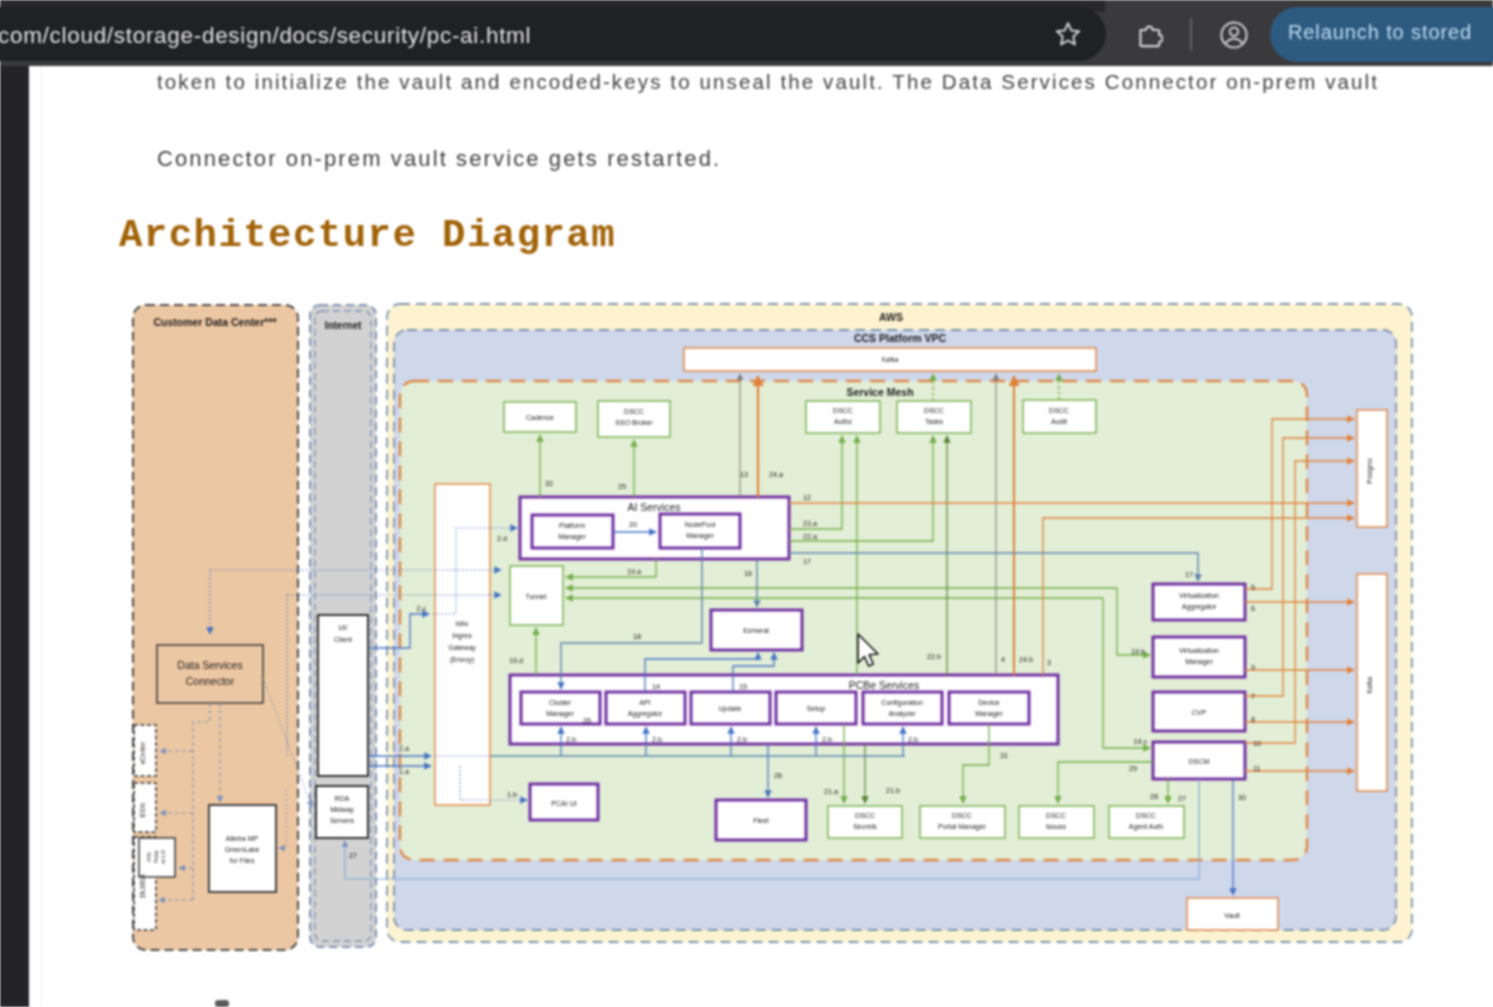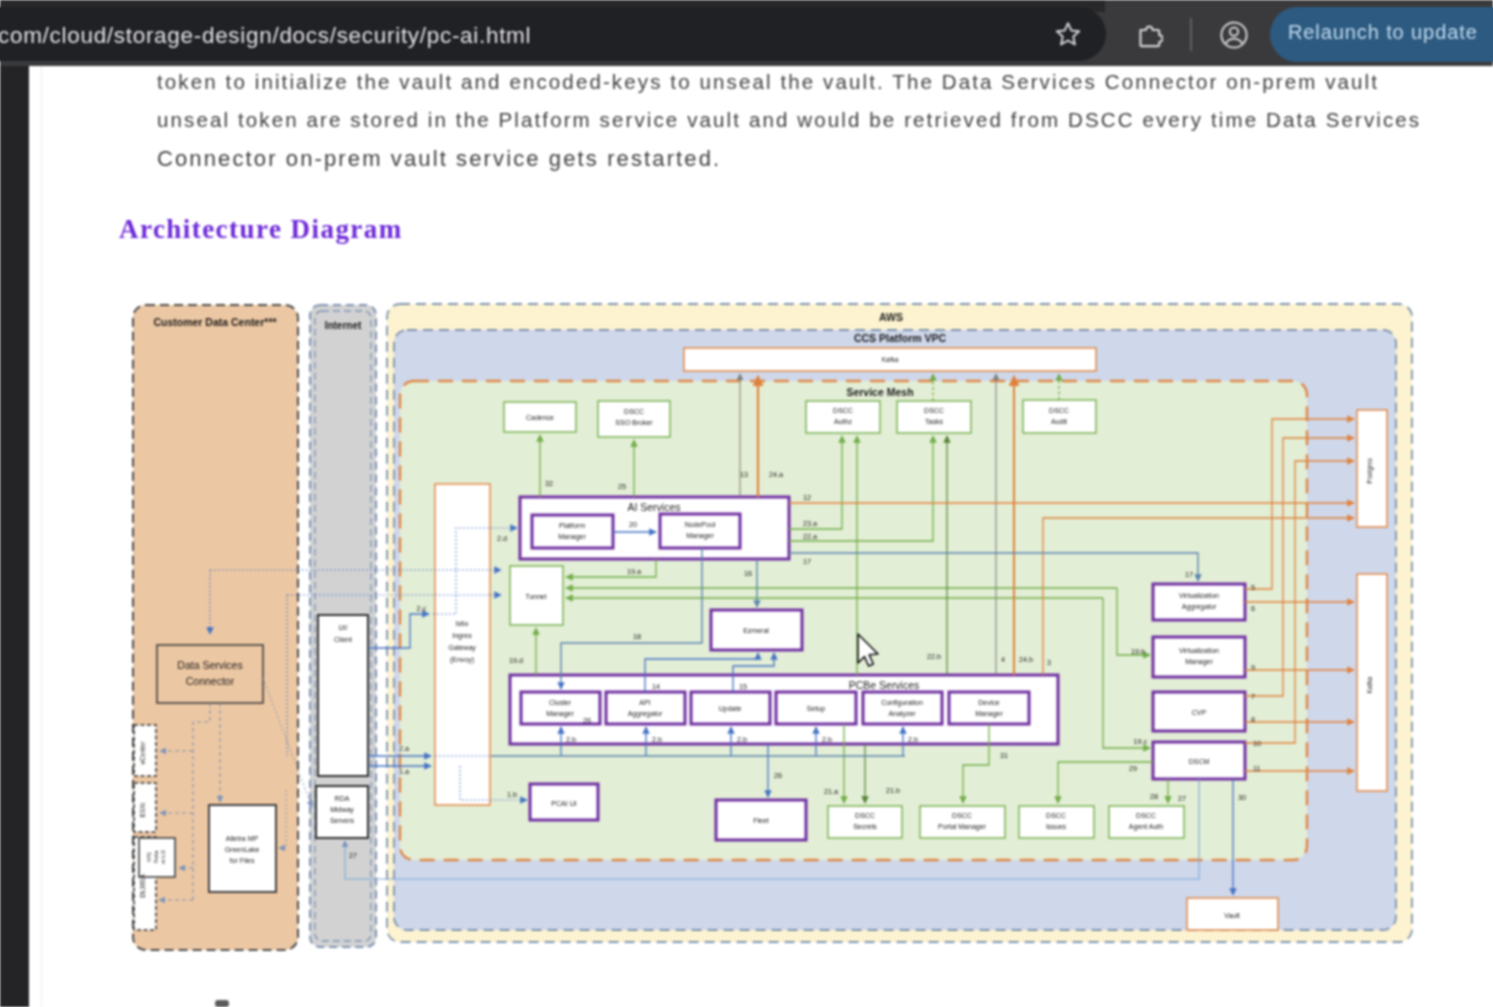--- a/index.html
+++ b/index.html
@@ -20,28 +20,27 @@
 <svg class="abs" style="left:1133px;top:20px;" width="30" height="30" viewBox="0 0 30 30">
  <path d="M7.5 10 h5.4 a3.4 3.4 0 0 1 6.8 0 H25 a1.2 1.2 0 0 1 1.2 1.2 v3.9 a3.4 3.4 0 0 1 0 6.9 V25 a1.2 1.2 0 0 1 -1.2 1.2 H8.7 a1.2 1.2 0 0 1 -1.2 -1.2 Z" fill="none" stroke="#d4d4d6" stroke-width="2.2" stroke-linejoin="round"></path>
 </svg>
 <div class="abs" style="left:1190px;top:18px;width:2px;height:33px;background:#606064;"></div>
 <svg class="abs" style="left:1219px;top:20px;" width="30" height="30" viewBox="0 0 30 30">
  <circle cx="15" cy="15" r="12.6" fill="none" stroke="#d4d4d6" stroke-width="2"></circle>
  <circle cx="15" cy="11.6" r="4.2" fill="none" stroke="#d4d4d6" stroke-width="2"></circle>
  <path d="M6.8 23.4 a9.5 9.5 0 0 1 16.4 0" fill="none" stroke="#d4d4d6" stroke-width="2"></path>
 </svg>
 <div class="abs" style="left:1270px;top:7px;width:260px;height:55px;background:#2d5a80;border-radius:28px;"></div>
-<div class="abs" style="left:1288px;top:21px;font-size:20px;color:#c4ddf1;letter-spacing:0.9px;">Relaunch to update</div>
+<div class="abs" style="left:1288px;top:21px;font-size:20px;color:#c4ddf1;letter-spacing:0.9px;">Relaunch to stored</div>
 <div class="abs" style="left:0;top:66px;width:1493px;height:941px;background:#ffffff;"></div>
 <div class="abs" style="left:0;top:66px;width:29px;height:941px;background:#242426;"></div>
 <div class="abs" style="left:41px;top:66px;width:1px;height:941px;background:#ececec;"></div>
 <div class="abs" style="left:157px;top:70px;font-size:20.5px;color:#3e3e40;white-space:nowrap;letter-spacing:2.12px;">token to initialize the vault and encoded-keys to unseal the vault. The Data Services Connector on-prem vault</div>
-<div class="abs" style="left:157px;top:108px;font-size:20.5px;color:#3e3e40;white-space:nowrap;letter-spacing:2.12px;">unseal token are stored in the Platform service vault and would be retrieved from DSCC every time Data Services</div>
 <div class="abs" style="left:157px;top:146px;font-size:22px;color:#3e3e40;white-space:nowrap;letter-spacing:2.12px;">Connector on-prem vault service gets restarted.</div>
-<div class="abs" style="left:119px;top:214px;font-size:27px;font-weight:bold;font-family:Liberation Serif, serif;color:#6d28d9;letter-spacing:1.45px;">Architecture Diagram</div>
+<div class="abs" style="left:119px;top:214px;font-size:39px;font-weight:bold;font-family:Liberation Mono, monospace;color:#a16207;letter-spacing:1.45px;">Architecture Diagram</div>
 <div class="abs" style="left:215px;top:1000px;width:14px;height:7px;background:#5a5a5a;border-radius:3px;"></div>
 <svg class="abs" style="left:118px;top:291px;" width="1296" height="660" viewBox="118 291 1296 660" font-family="Liberation Sans, sans-serif">
 <defs>
  <marker id="mB" viewBox="0 0 10 10" refX="9" refY="5" markerWidth="7.5" markerHeight="7.5" markerUnits="userSpaceOnUse" orient="auto-start-reverse">
           <path d="M0 0 L10 5 L0 10 z" fill="#4472c4"></path>
         </marker>
  <marker id="mG" viewBox="0 0 10 10" refX="9" refY="5" markerWidth="7.5" markerHeight="7.5" markerUnits="userSpaceOnUse" orient="auto-start-reverse">
           <path d="M0 0 L10 5 L0 10 z" fill="#70ad47"></path>
         </marker>
  <marker id="mGd" viewBox="0 0 10 10" refX="9" refY="5" markerWidth="7.5" markerHeight="7.5" markerUnits="userSpaceOnUse" orient="auto-start-reverse">

